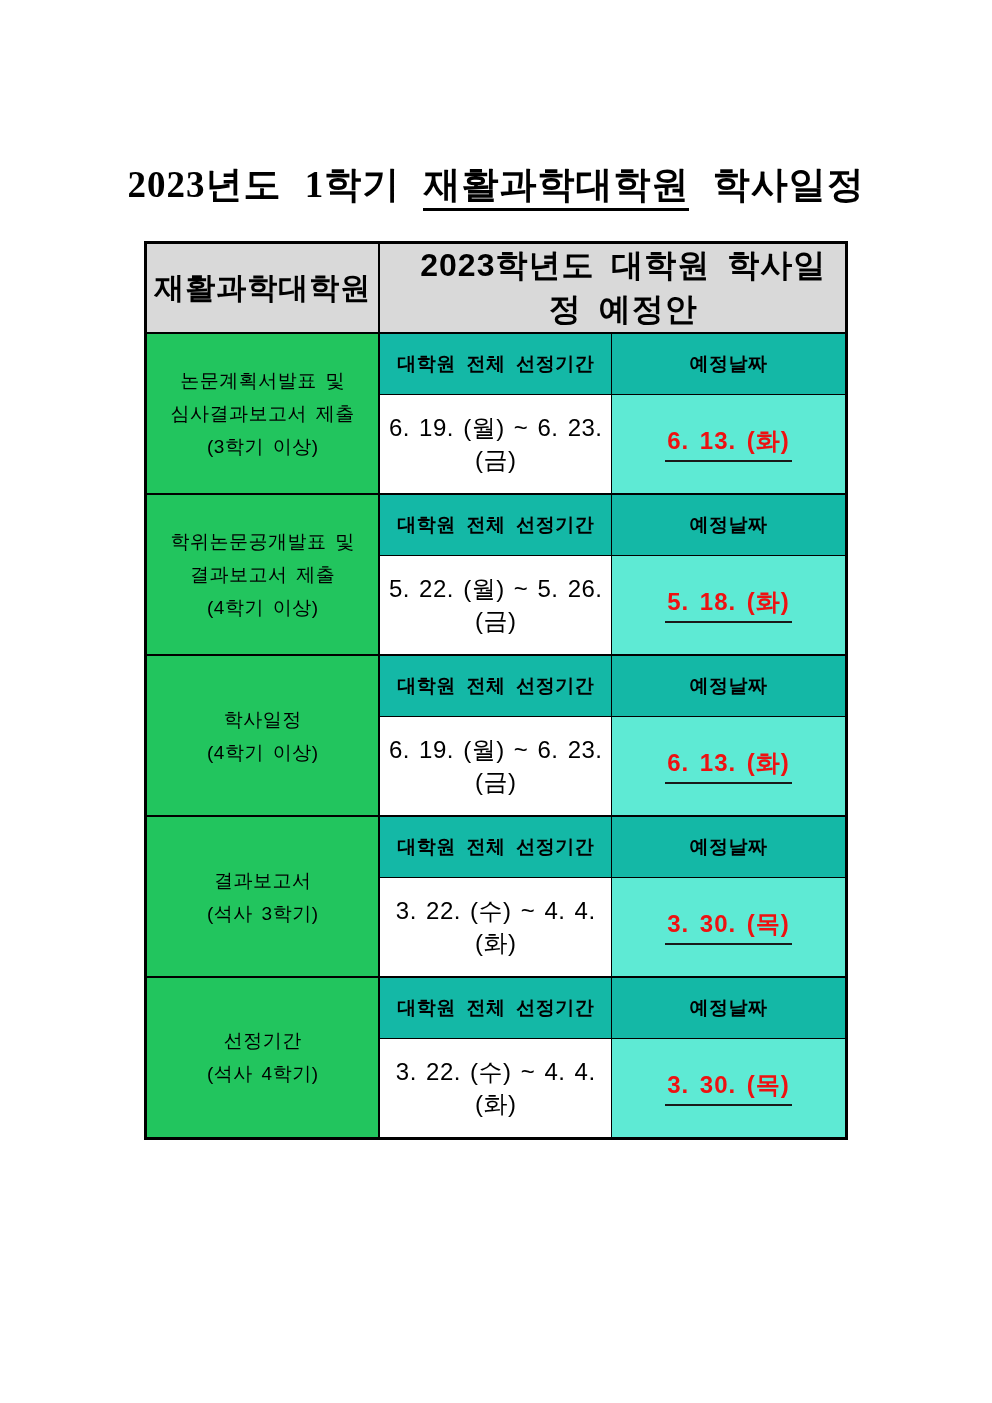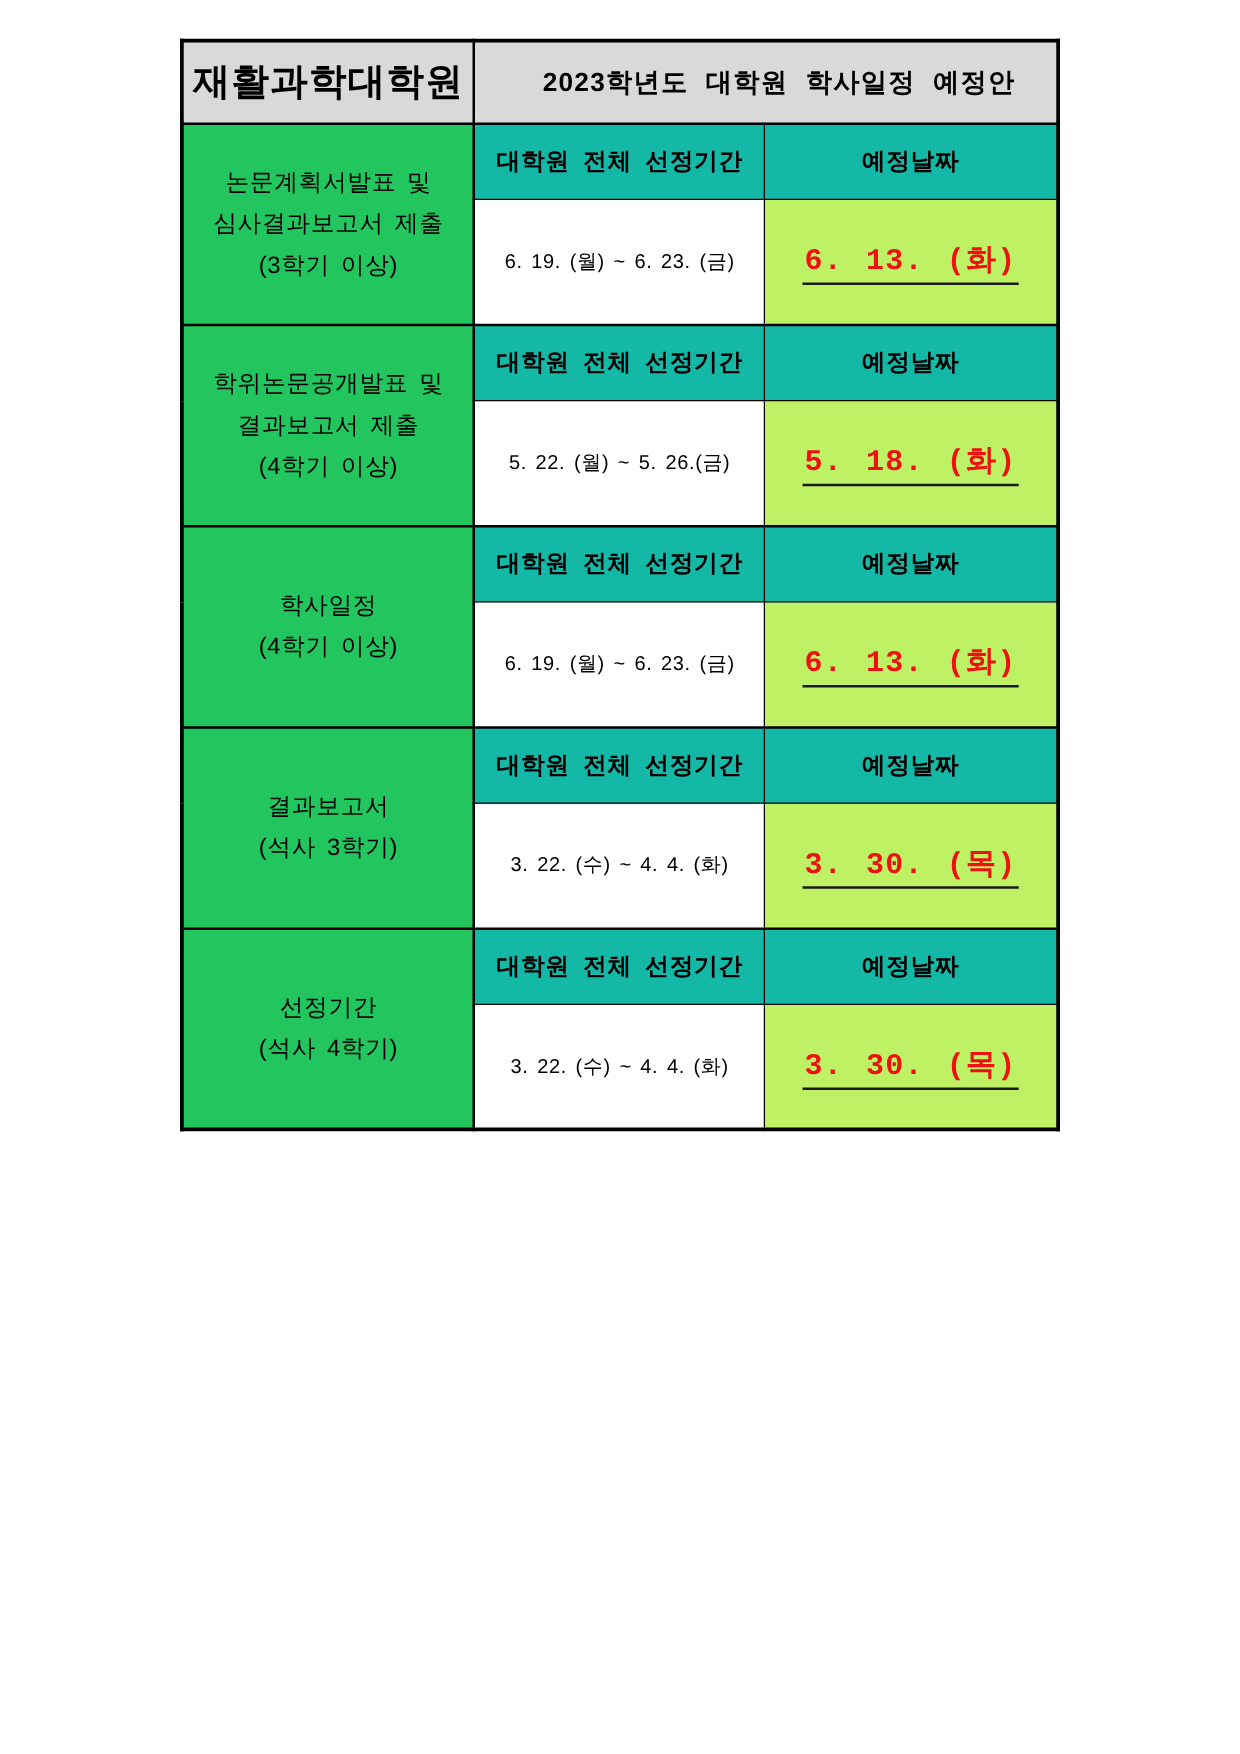--- a/index.html
+++ b/index.html
@@ -45,21 +45,21 @@
     height: 66px;
     font-weight: bold;
     letter-spacing: 1px;
     border-bottom-width: 2.5px;
   }
   .schedule th.header-left {
     font-size: 30px;
     border-right-width: 2px;
   }
   .schedule th.header-right {
-    font-size: 21px;
+    font-size: 32px;
     word-spacing: 7px;
     padding-left: 26px;
   }
   .schedule td.label-cell {
     background: #22c55e;
     font-size: 19px;
     line-height: 33px;
     white-space: pre-line;
     letter-spacing: 0.5px;
     word-spacing: 3px;
@@ -69,49 +69,49 @@
   .schedule td.subhead-cell {
     height: 61px;
     font-weight: bold;
     font-size: 19px;
     word-spacing: 5px;
     letter-spacing: 0.5px;
     background: #14b8a6;
   }
   .schedule td.range-cell {
     height: 100px;
-    font-size: 16px;
+    font-size: 24px;
     letter-spacing: 0.5px;
     word-spacing: 2px;
     background: #ffffff;
   }
   .schedule tr.range-row td {
     border-bottom-width: 2.5px;
   }
   .schedule td.planned-cell {
     height: 100px;
-    background: #bef264;
-    font-family: Liberation Mono, monospace;
+    background: #5eead4;
   }
   .planned-text {
     display: inline-block;
     color: #ee1111;
     font-weight: bold;
     font-size: 24px;
     letter-spacing: 1px;
     word-spacing: 3px;
     border-bottom: 2.5px solid #1a1a1a;
     padding: 0 2px 3px 2px;
   }
 </style>
 </head>
 <body>
 
 <div class="page">
 
+  <div class="doc-title"><span>2023년도 1학기</span> <span class="underlined">재활과학대학원</span> <span>학사일정</span></div>
 
   <table class="schedule">
     <colgroup>
       <col style="width:233px">
       <col style="width:233px">
       <col style="width:234px">
     </colgroup>
 
     <tbody>
         <tr class="header-row">

